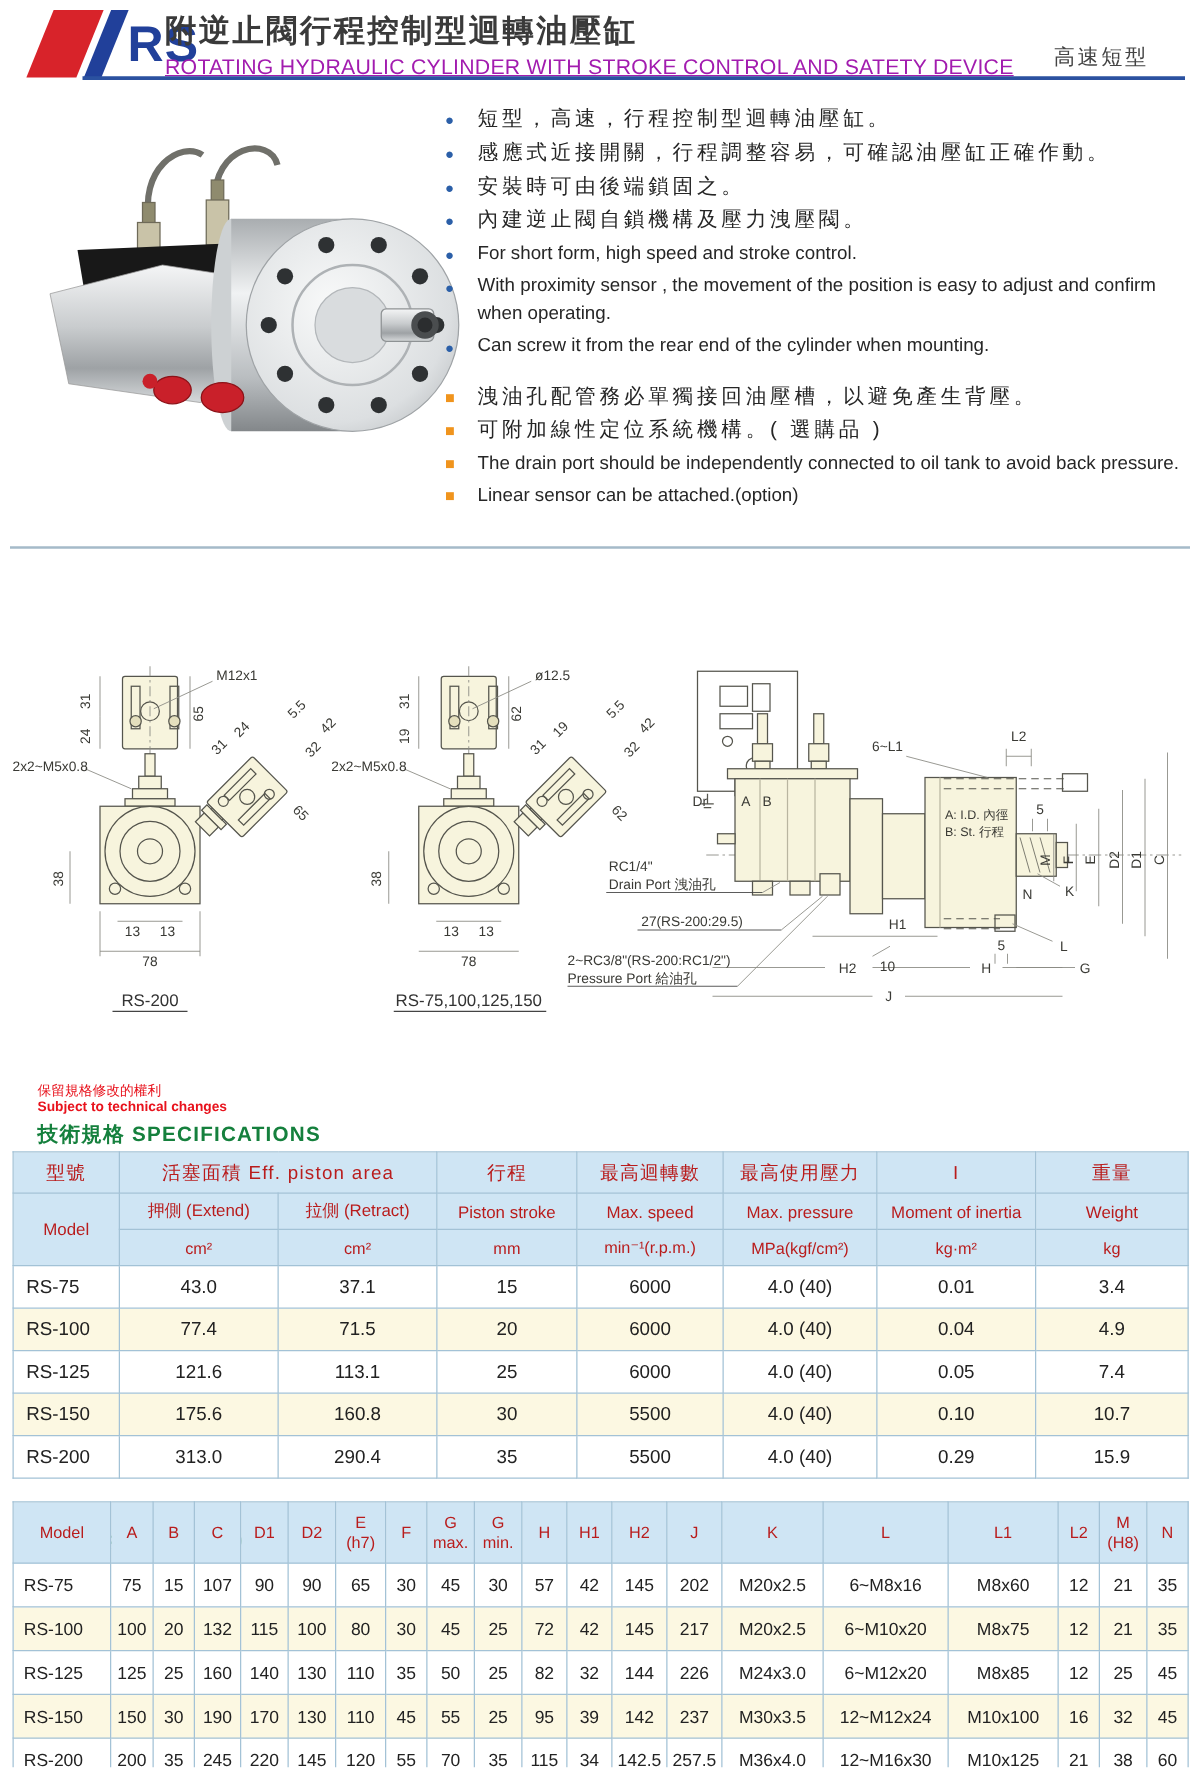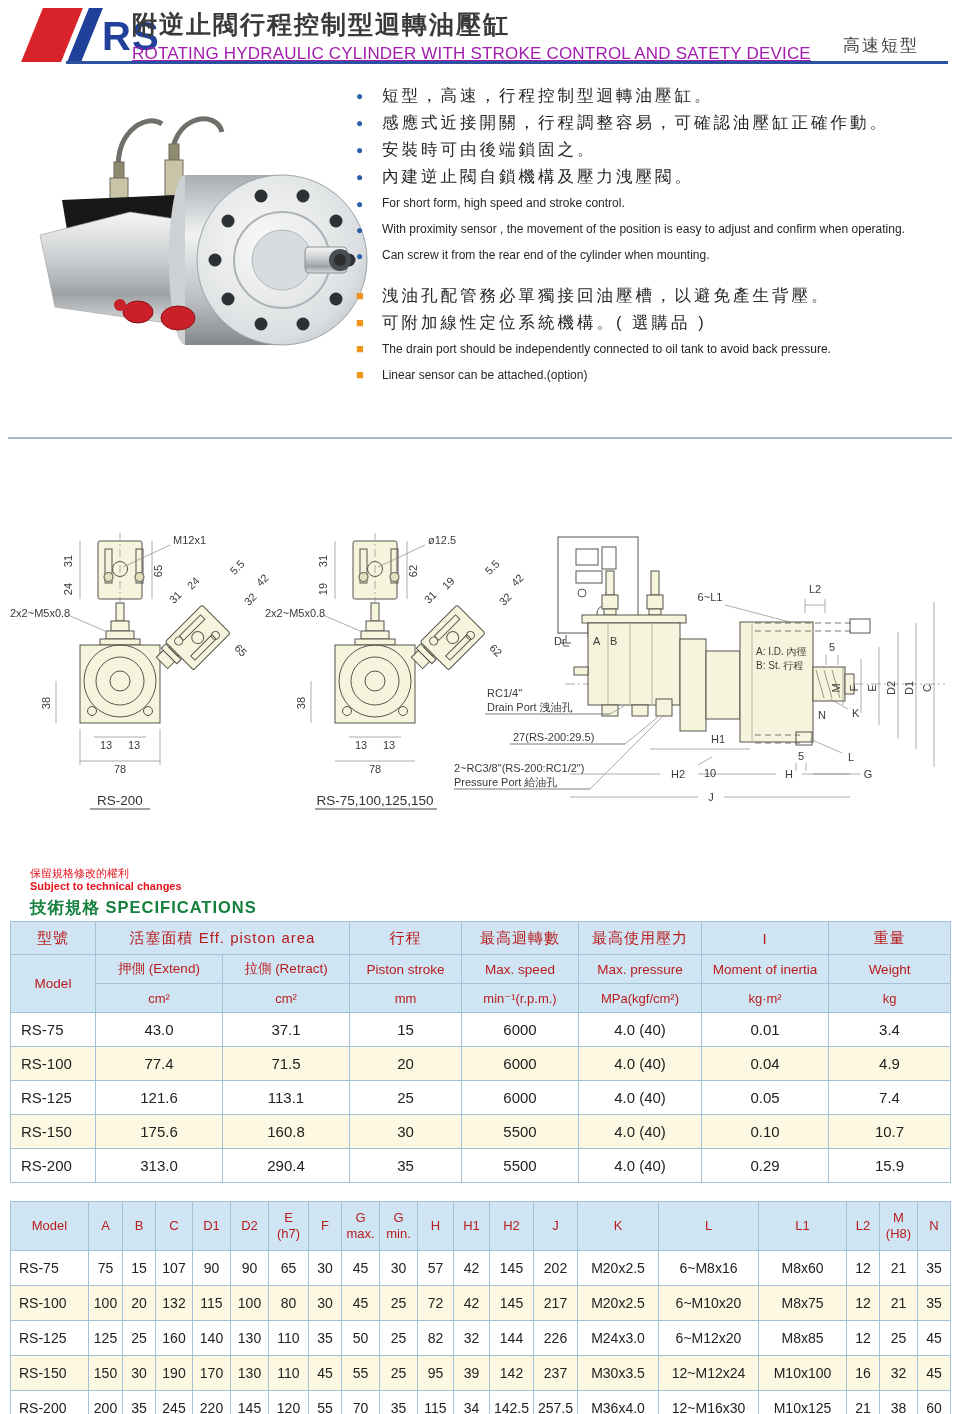--- a/index.html
+++ b/index.html
@@ -13,21 +13,21 @@
   .logo-text { position:absolute; left:88px; top:8px; font-size:40px; font-weight:800; color:#21409a; letter-spacing:1px; }
   .title-block { position:absolute; left:132px; top:8px; width:700px; }
   .title-zh { font-size:25px; font-weight:600; color:#3a3a3a; letter-spacing:2px; }
   .title-en { font-size:17px; color:#a21caf; margin-top:3px; letter-spacing:0.2px;text-decoration:underline; }
   .tag { position:absolute; left:843px; top:34px; font-size:17px; color:#444; letter-spacing:2px; }
   .header-rule { position:absolute; left:66px; top:61px; width:882px; height:3px; background:#2b51a0; }
 
   
   .features { position:absolute; left:350px; top:84px; width:598px; }
   .features ul { list-style:none; margin:0; padding:0; }
-  .features li { position:relative; padding-left:32px; margin-bottom:4px; font-size:12px; line-height:22px; color:#262626; }
+  .features li { position:relative; padding-left:32px; margin-bottom:4px; font-size:15px; line-height:22px; color:#262626; }
   ul.round li::before  { content:"●"; position:absolute; left:6px; top:1px; font-size:12px; color:#2b5fa8; }
   ul.square li::before { content:"■"; position:absolute; left:6px; top:0px; font-size:13px; color:#f0941d; }
   .features li.zh { letter-spacing:3px; font-size:16.5px; line-height:23px; }
   ul.square { margin-top:18px !important; }
 
   .divider { position:absolute; left:8px; top:437px; width:944px; height:2px; background:#a5bac9; }
 
   
   .drawings { position:absolute; left:10px; top:527px; }
   .drawings text { font-size:11px; fill:#3a3a35; }

